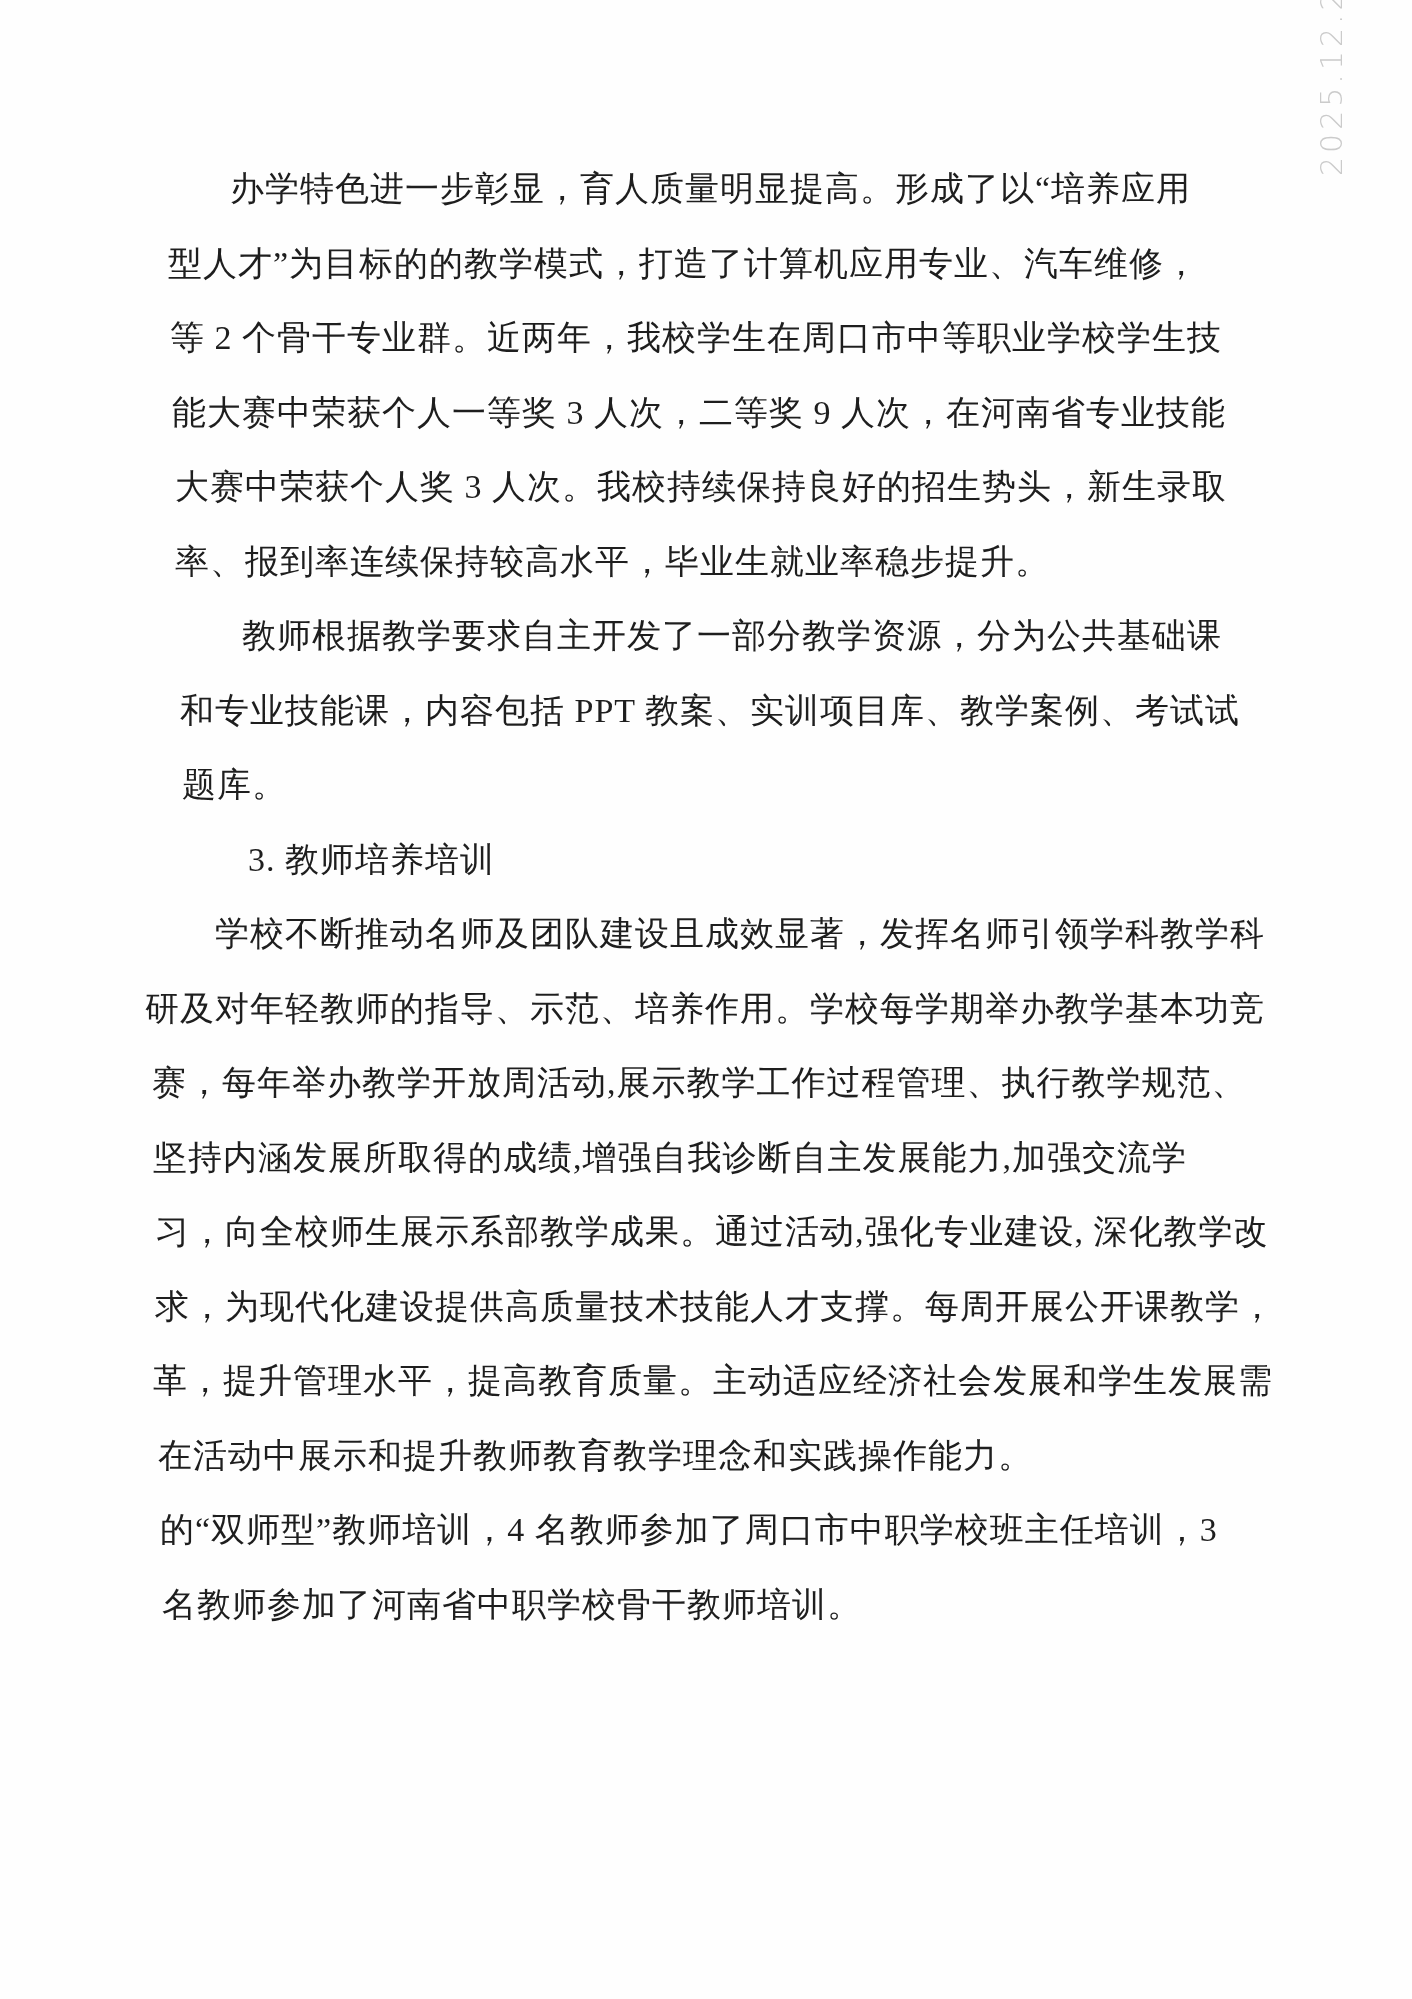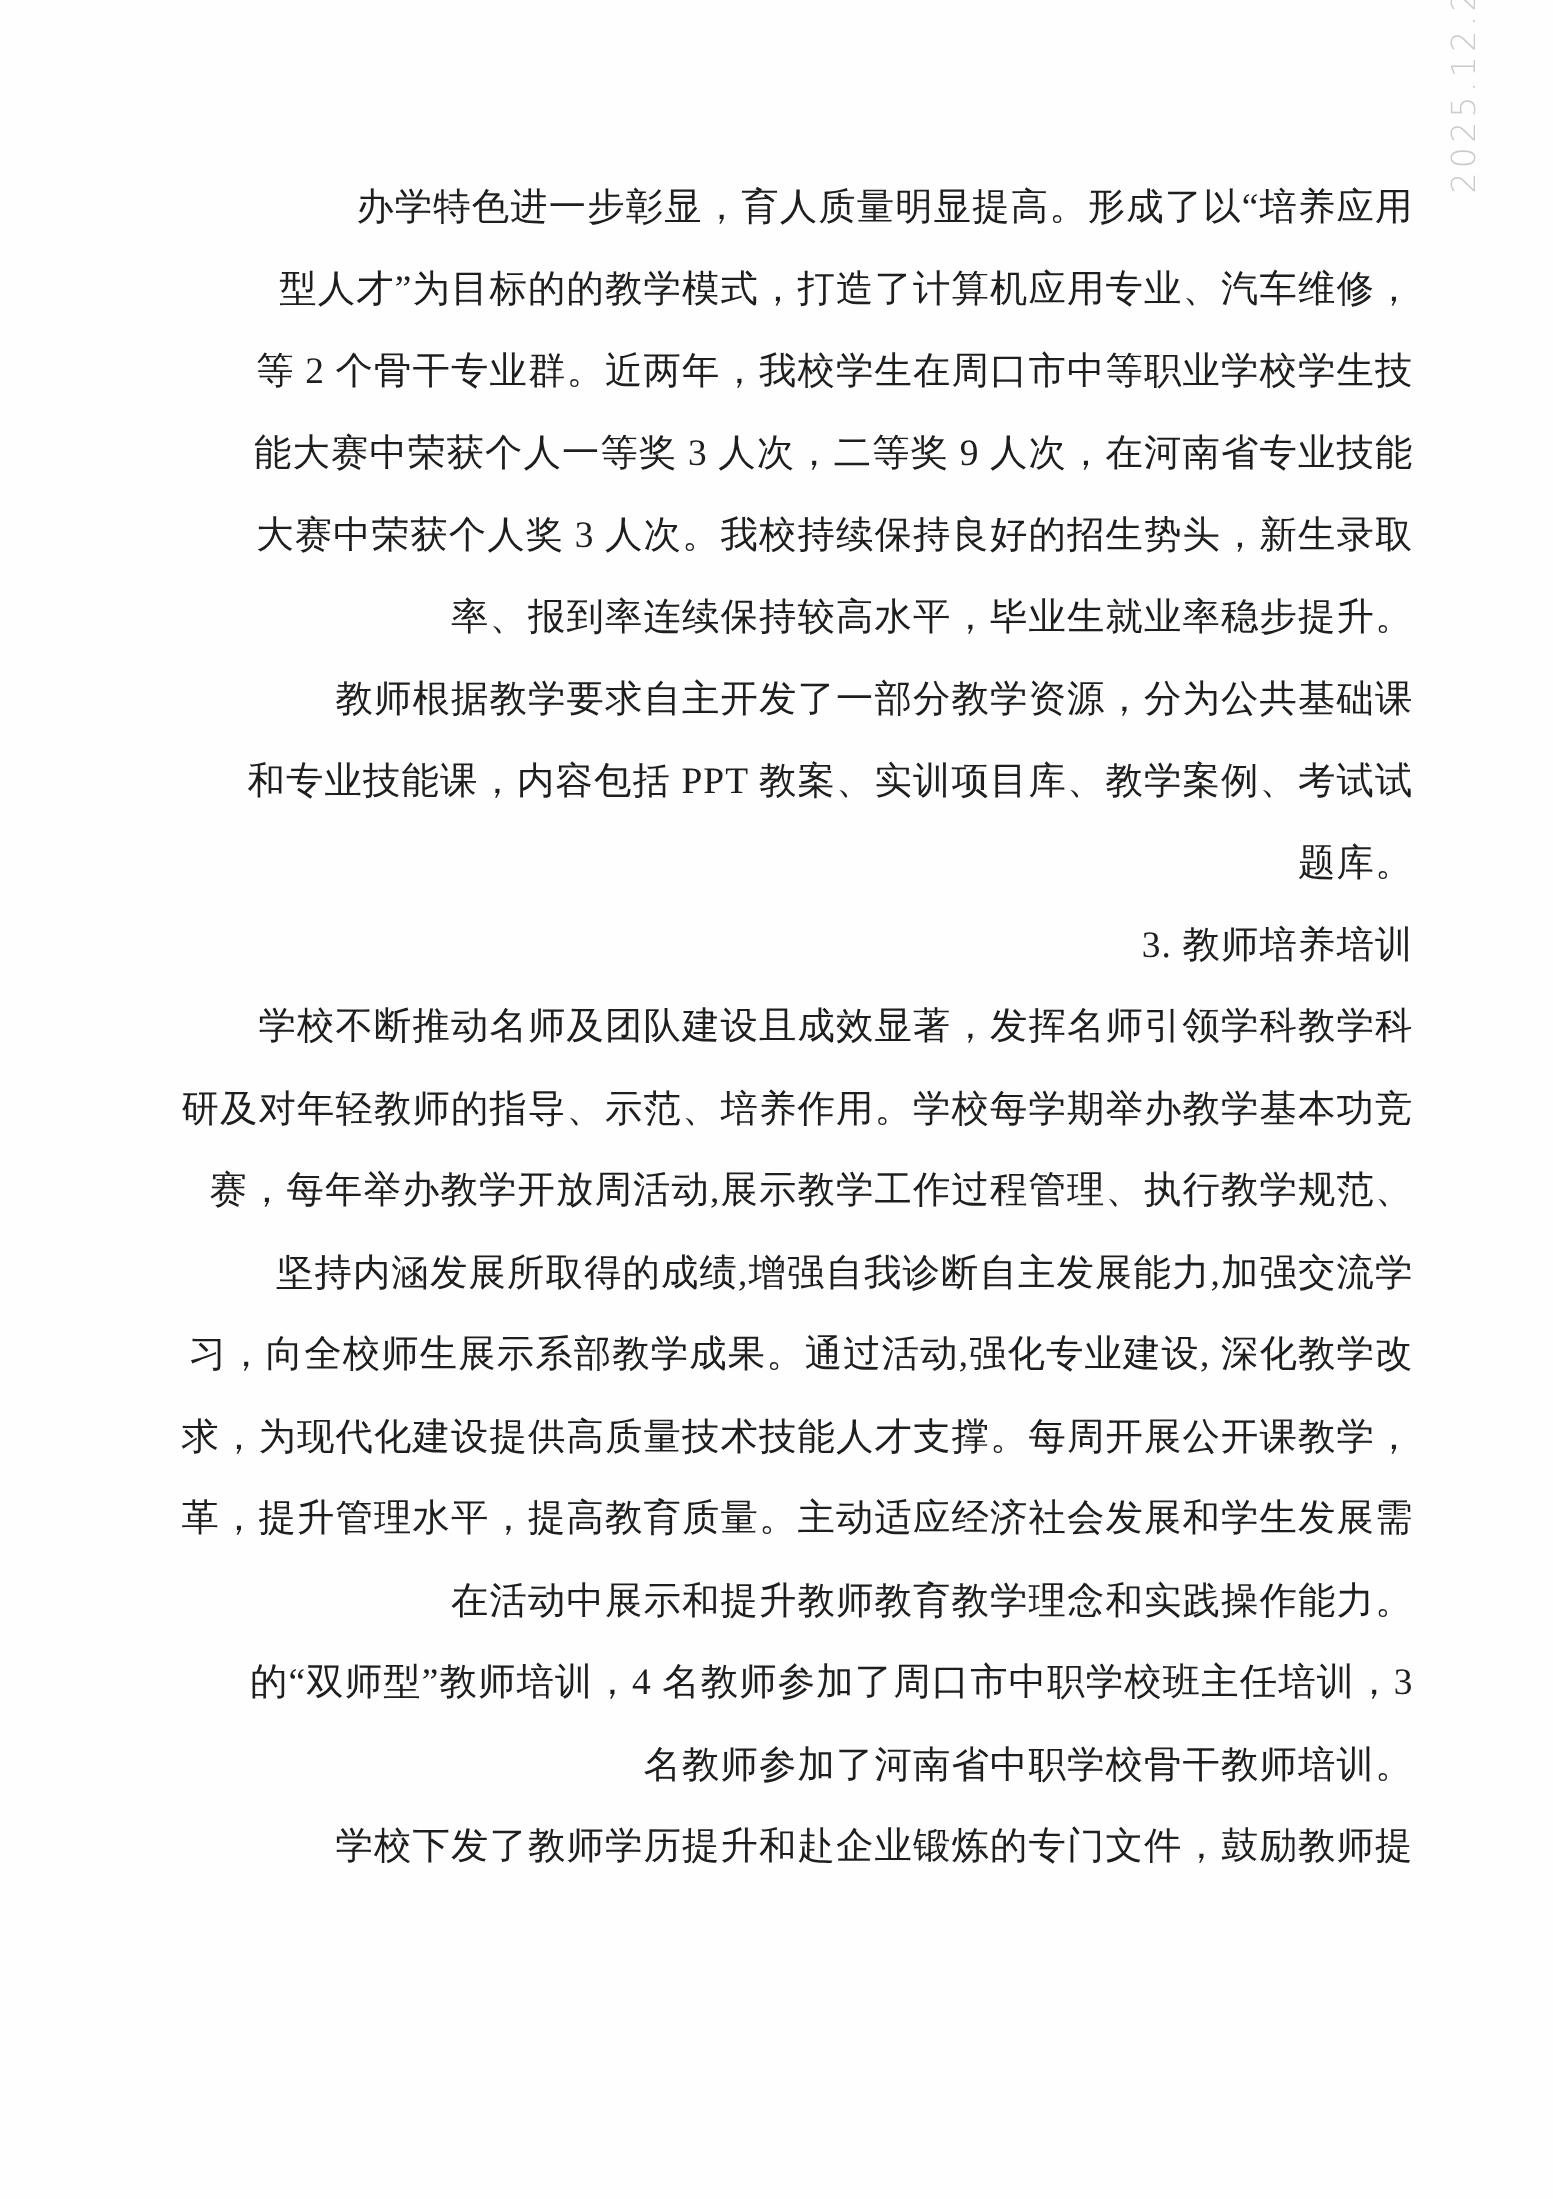--- a/index.html
+++ b/index.html
@@ -16,21 +16,20 @@
     inset: 0;
   }
   .doc {
     position: absolute;
     left: 145px;
     top: 152px;
     width: 1140px;
     font-size: 34px;
     color: #1e1e1e;
     letter-spacing: 1px;
-    text-align: right;
   }
   .line {
     height: 74.5px;
     line-height: 74.5px;
     white-space: nowrap;
   }
   .watermark {
     position: absolute;
     left: 1314px;
     top: 176px;
@@ -65,16 +64,15 @@
     <div class="line" style="padding-left:70px">学校不断推动名师及团队建设且成效显著，发挥名师引领学科教学科</div>
     <div class="line" style="padding-left:0">研及对年轻教师的指导、示范、培养作用。学校每学期举办教学基本功竞</div>
     <div class="line" style="padding-left:7px">赛，每年举办教学开放周活动,展示教学工作过程管理、执行教学规范、</div>
     <div class="line" style="padding-left:8px">坚持内涵发展所取得的成绩,增强自我诊断自主发展能力,加强交流学</div>
     <div class="line" style="padding-left:10px">习，向全校师生展示系部教学成果。通过活动,强化专业建设, 深化教学改</div>
     <div class="line" style="padding-left:10px">求，为现代化建设提供高质量技术技能人才支撑。每周开展公开课教学，</div>
     <div class="line" style="padding-left:8px">革，提升管理水平，提高教育质量。主动适应经济社会发展和学生发展需</div>
     <div class="line" style="padding-left:13px">在活动中展示和提升教师教育教学理念和实践操作能力。</div>
     <div class="line" style="padding-left:15px">的“双师型”教师培训，4 名教师参加了周口市中职学校班主任培训，3</div>
     <div class="line" style="padding-left:17px">名教师参加了河南省中职学校骨干教师培训。</div>
-    <div class="line" style="padding-left:108px">学校下发了教师学历提升和赴企业锻炼的专门文件，鼓励教师提</div>
   </div>
 
 </div>
 
 </body></html>

